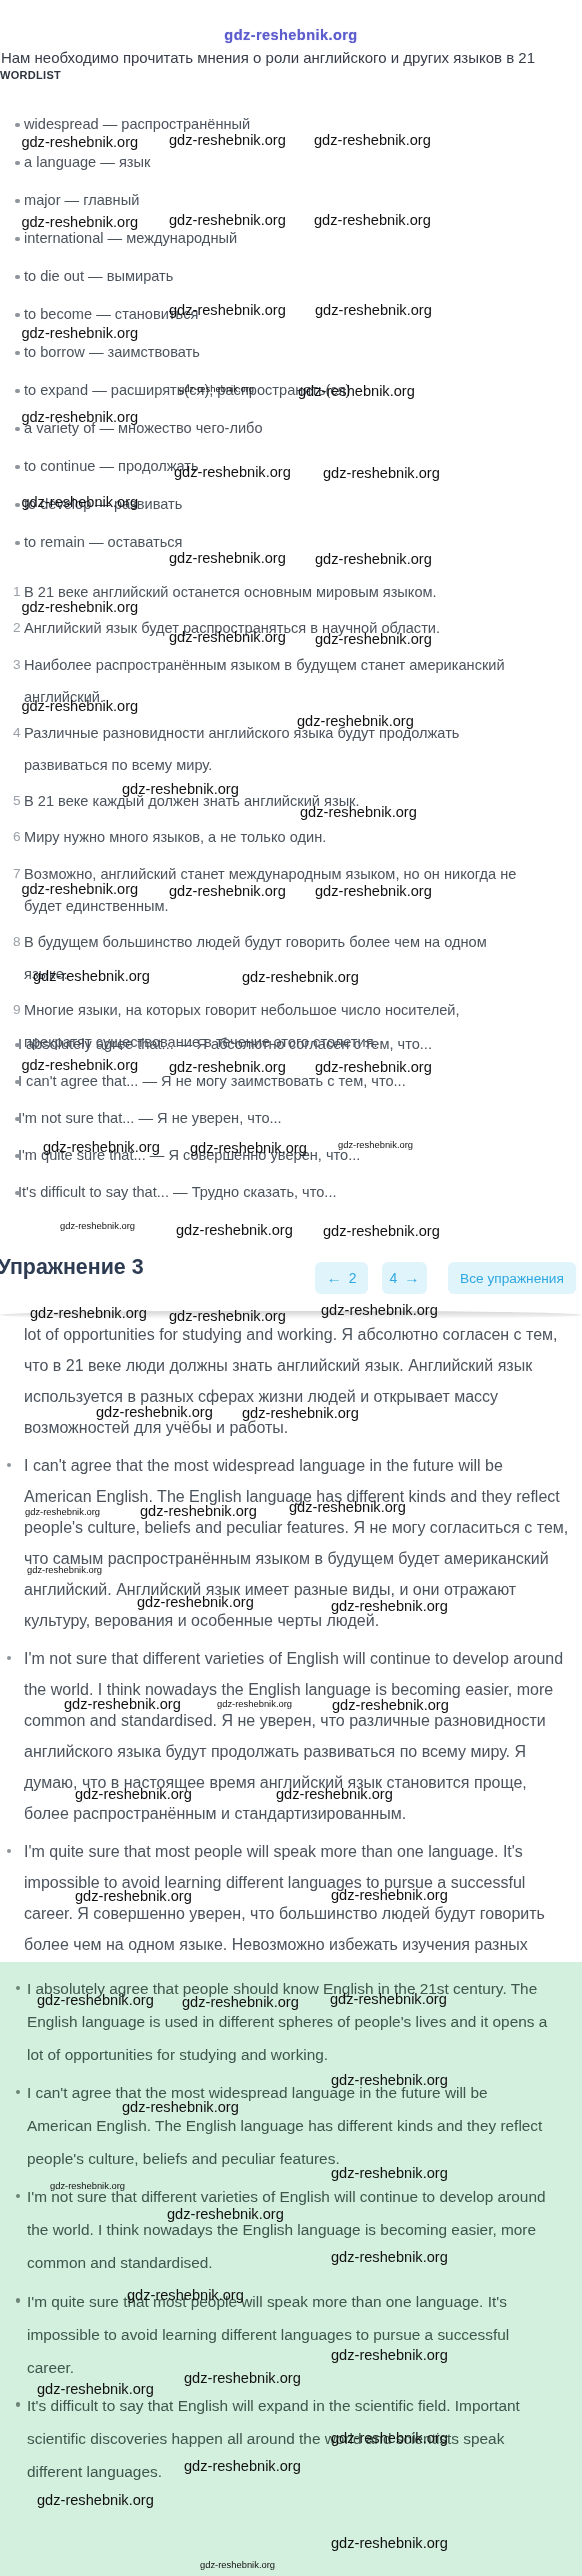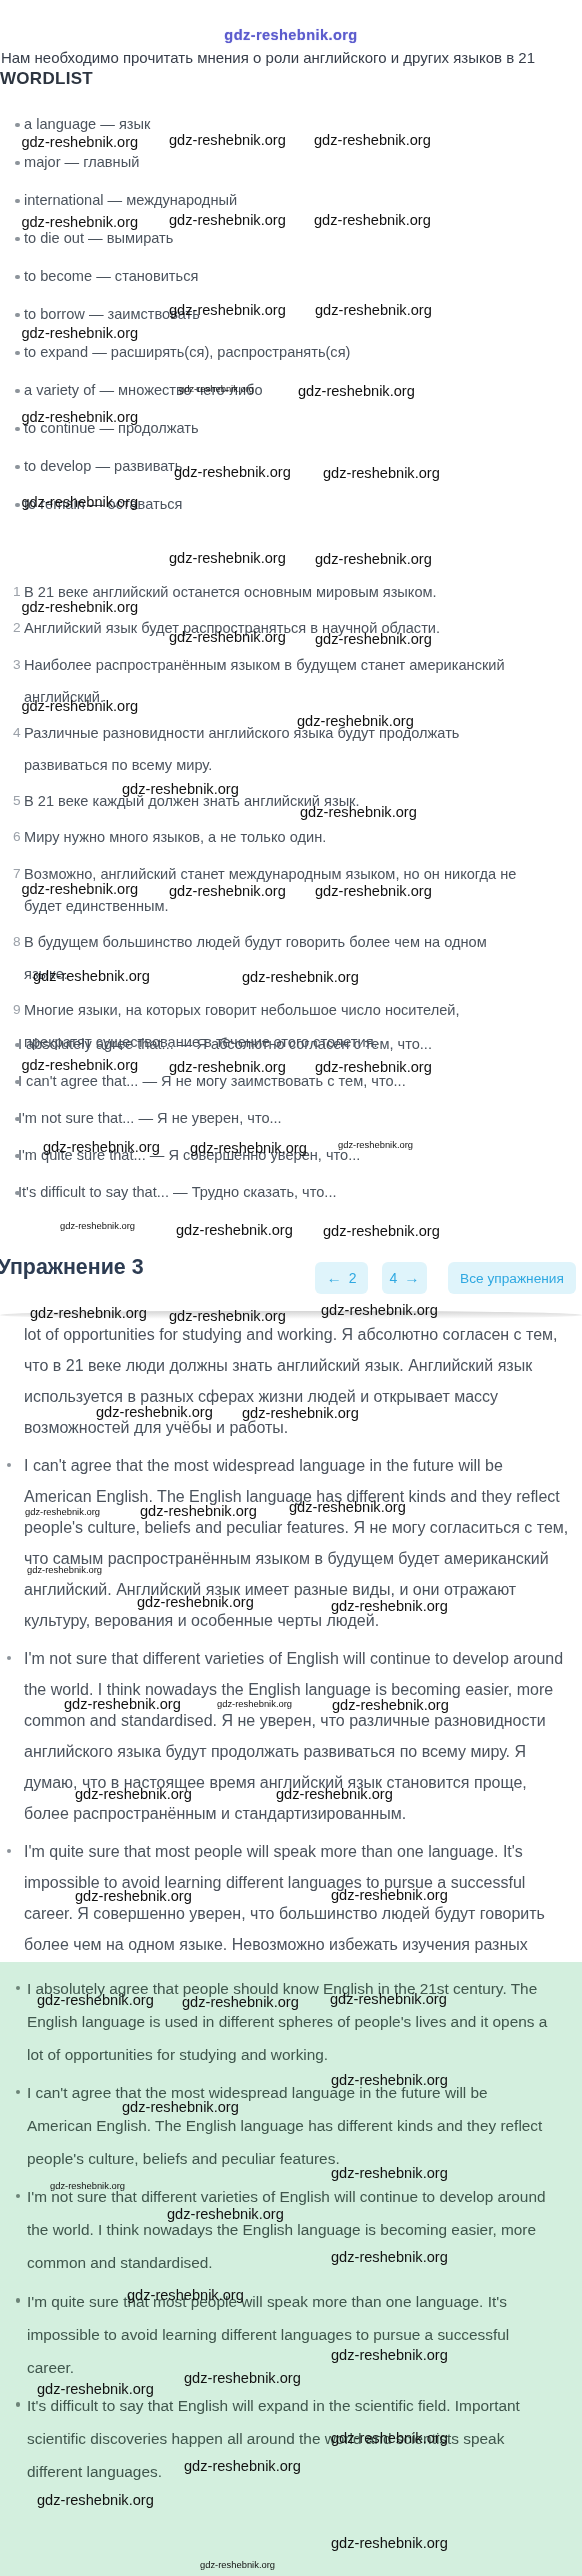--- a/index.html
+++ b/index.html
@@ -19,21 +19,21 @@
   *{margin:0;padding:0;box-sizing:border-box;}
   html,body{background:#ffffff;}
   body{font-family:"Liberation Sans", sans-serif;}
   .page{position:relative;width:582px;height:2576px;overflow:hidden;background:#ffffff;margin-top:24px;}
 
   .logo{position:absolute;top:3.4px;left:0;right:0;text-align:center;
     font-size:14.6px;font-weight:700;letter-spacing:0.4px;color:var(--logo-blue);
     text-shadow:0 0 0.9px rgba(90,90,210,.65);opacity:.9;}
   .intro{position:absolute;top:25px;left:0.9px;width:581px;font-size:15px;color:#363d49;
     white-space:nowrap;overflow:hidden;}
-  .wordlist-title{position:absolute;top:45px;left:0;font-size:17px;font-weight:700;
+  .wordlist-title{position:absolute;top:45px;left:0;font-size:11px;font-weight:700;
     color:var(--dark-heading);letter-spacing:0.3px;}
 
   ul,ol{list-style:none;}
   .wordlist{position:absolute;top:91px;left:0;width:552px;}
   .wordlist li{position:relative;padding-left:24px;margin-bottom:19px;line-height:19px;
     font-size:14.6px;color:var(--body-text);}
   .phrases{position:absolute;top:1011px;left:0;width:565px;}
   .phrases li{position:relative;padding-left:18px;margin-bottom:18px;line-height:19px;
     font-size:14.6px;color:var(--body-text);}
   .dot{position:absolute;left:15.4px;top:7.7px;width:4.3px;height:4.3px;border-radius:50%;
@@ -77,20 +77,21 @@
 
 <div class="page">
 
   <div class="logo">gdz-reshebnik.org</div>
 
   <div class="intro">Нам необходимо прочитать мнения о роли английского и других языков в 21</div>
 
   <div class="wordlist-title">WORDLIST</div>
 
   <ul class="wordlist" id="wordlist">
+      <li><span class="dot"></span><span>widespread — распространённый</span></li>
       <li><span class="dot"></span><span>a language — язык</span></li>
       <li><span class="dot"></span><span>major — главный</span></li>
       <li><span class="dot"></span><span>international — международный</span></li>
       <li><span class="dot"></span><span>to die out — вымирать</span></li>
       <li><span class="dot"></span><span>to become — становиться</span></li>
       <li><span class="dot"></span><span>to borrow — заимствовать</span></li>
       <li><span class="dot"></span><span>to expand — расширять(ся), распространять(ся)</span></li>
       <li><span class="dot"></span><span>a variety of — множество чего-либо</span></li>
       <li><span class="dot"></span><span>to continue — продолжать</span></li>
       <li><span class="dot"></span><span>to develop — развивать</span></li>

